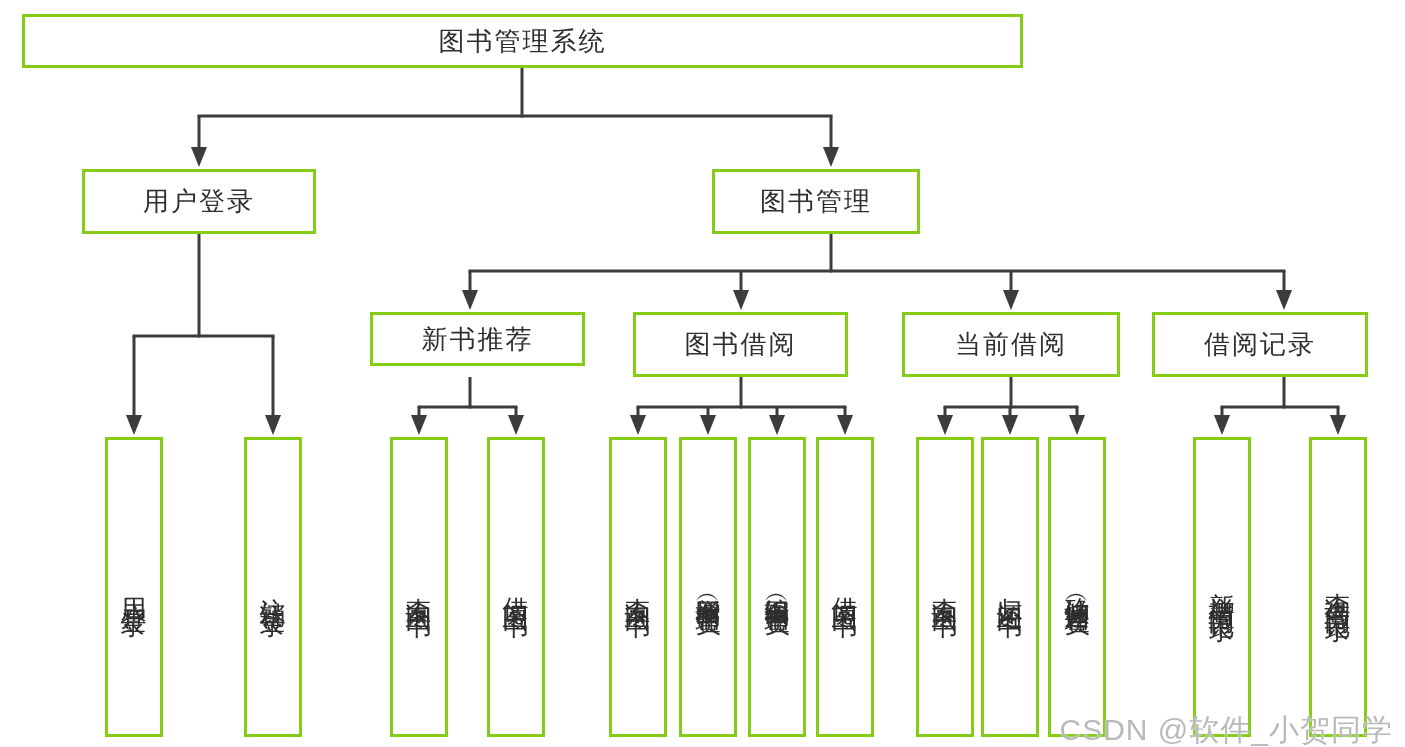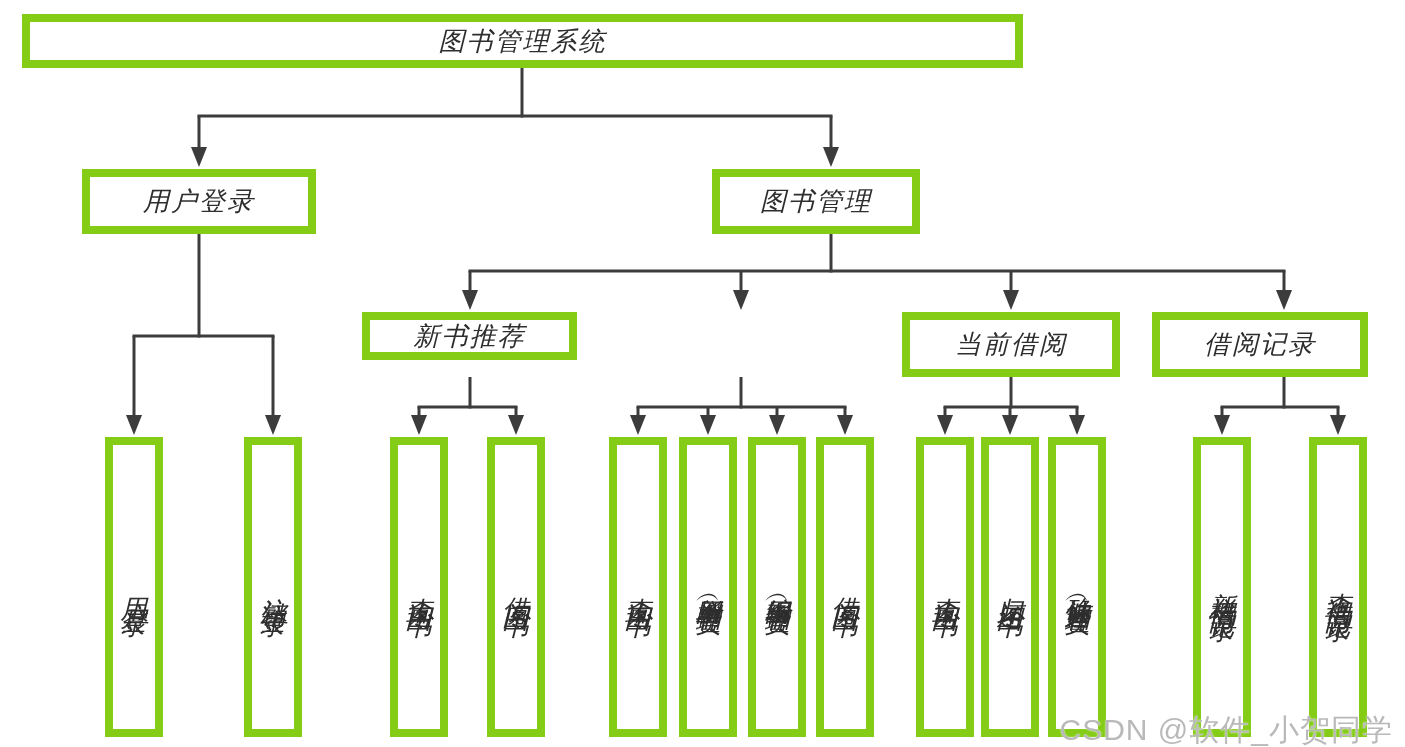--- a/index.html
+++ b/index.html
@@ -12,41 +12,40 @@
     height: 747px;
     background: #ffffff;
     overflow: hidden;
   }
 
   svg.wires { position: absolute; left: 0; top: 0; z-index: 1; }
 
   .node {
     position: absolute;
     background: #ffffff;
-    border: 8px solid #84cc16;
+    border: 3px solid #84cc16;
     color: #2e2e2e;
     display: flex;
     align-items: center;
     justify-content: center;
     z-index: 2;
     font-size: 26px;
     letter-spacing: 2px;
     white-space: nowrap;
-    font-style: italic;
   }
 
   
   #n-root { left: 22px; top: 14px; width: 1001px; height: 54px; }
 
   
   #n-user-login  { left: 82px;  top: 169px; width: 234px; height: 65px; }
   #n-book-mgmt   { left: 712px; top: 169px; width: 208px; height: 65px; }
 
   
-  #n-new-book-rec   { left: 362px;  top: 312px; width: 215px; height: 48px; }
+  #n-new-book-rec   { left: 370px;  top: 312px; width: 215px; height: 54px; }
   #n-book-borrow    { left: 633px;  top: 312px; width: 215px; height: 65px; }
   #n-current-borrow { left: 902px;  top: 312px; width: 218px; height: 65px; text-align: right; }
   #n-borrow-records { left: 1152px; top: 312px; width: 216px; height: 65px; }
 
   
   .leaf { top: 437px; width: 58px; height: 300px; }
   .leaf .vtext {
     writing-mode: vertical-rl;
     text-orientation: mixed;
     line-height: 1.0;
@@ -155,20 +154,21 @@
       <polygon points="1330,415 1346,415 1338,435"></polygon>
     </g>
   </svg>
 
   <div class="node" id="n-root">图书管理系统</div>
 
   <div class="node" id="n-user-login">用户登录</div>
   <div class="node" id="n-book-mgmt">图书管理</div>
 
   <div class="node" id="n-new-book-rec">新书推荐</div>
+  <div class="node" id="n-book-borrow">图书借阅</div>
   <div class="node" id="n-current-borrow">当前借阅</div>
   <div class="node" id="n-borrow-records">借阅记录</div>
 
   <div class="node leaf" id="l-user-login">
     <span class="vtext">用户登录</span>
   </div>
   <div class="node leaf" id="l-logout">
     <span class="vtext">注销登录</span>
   </div>
   <div class="node leaf" id="l-rec-query">

